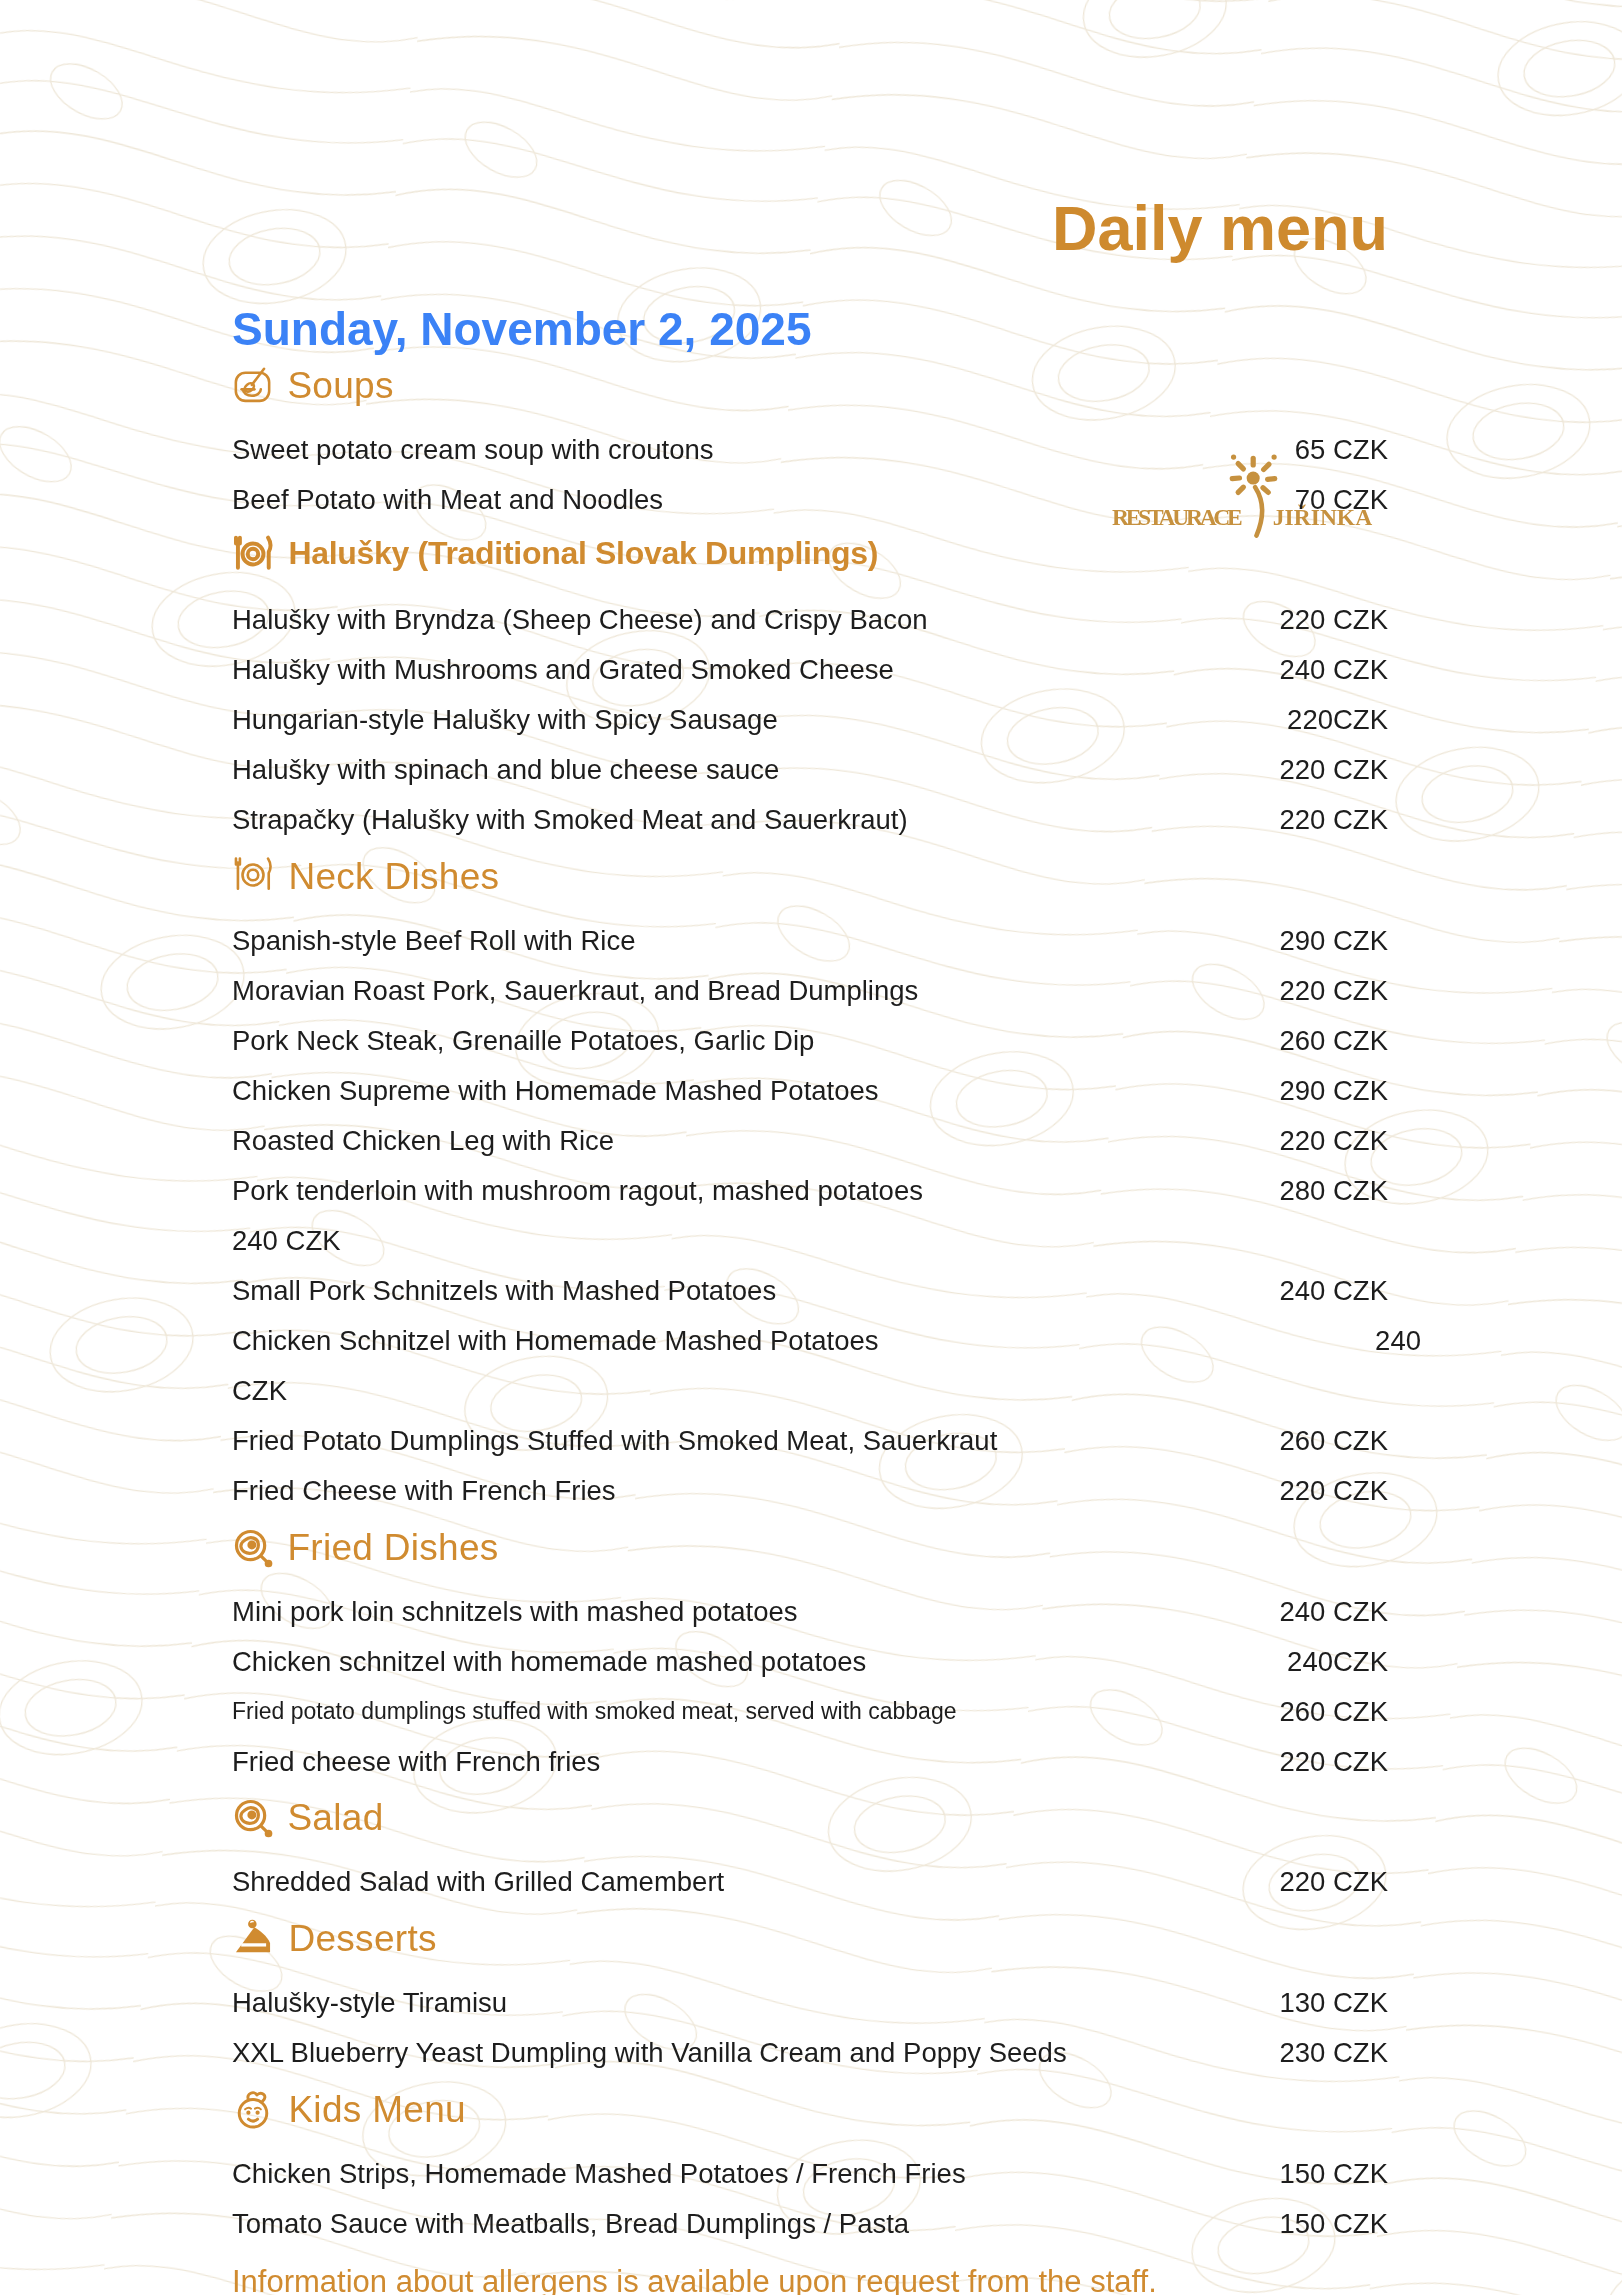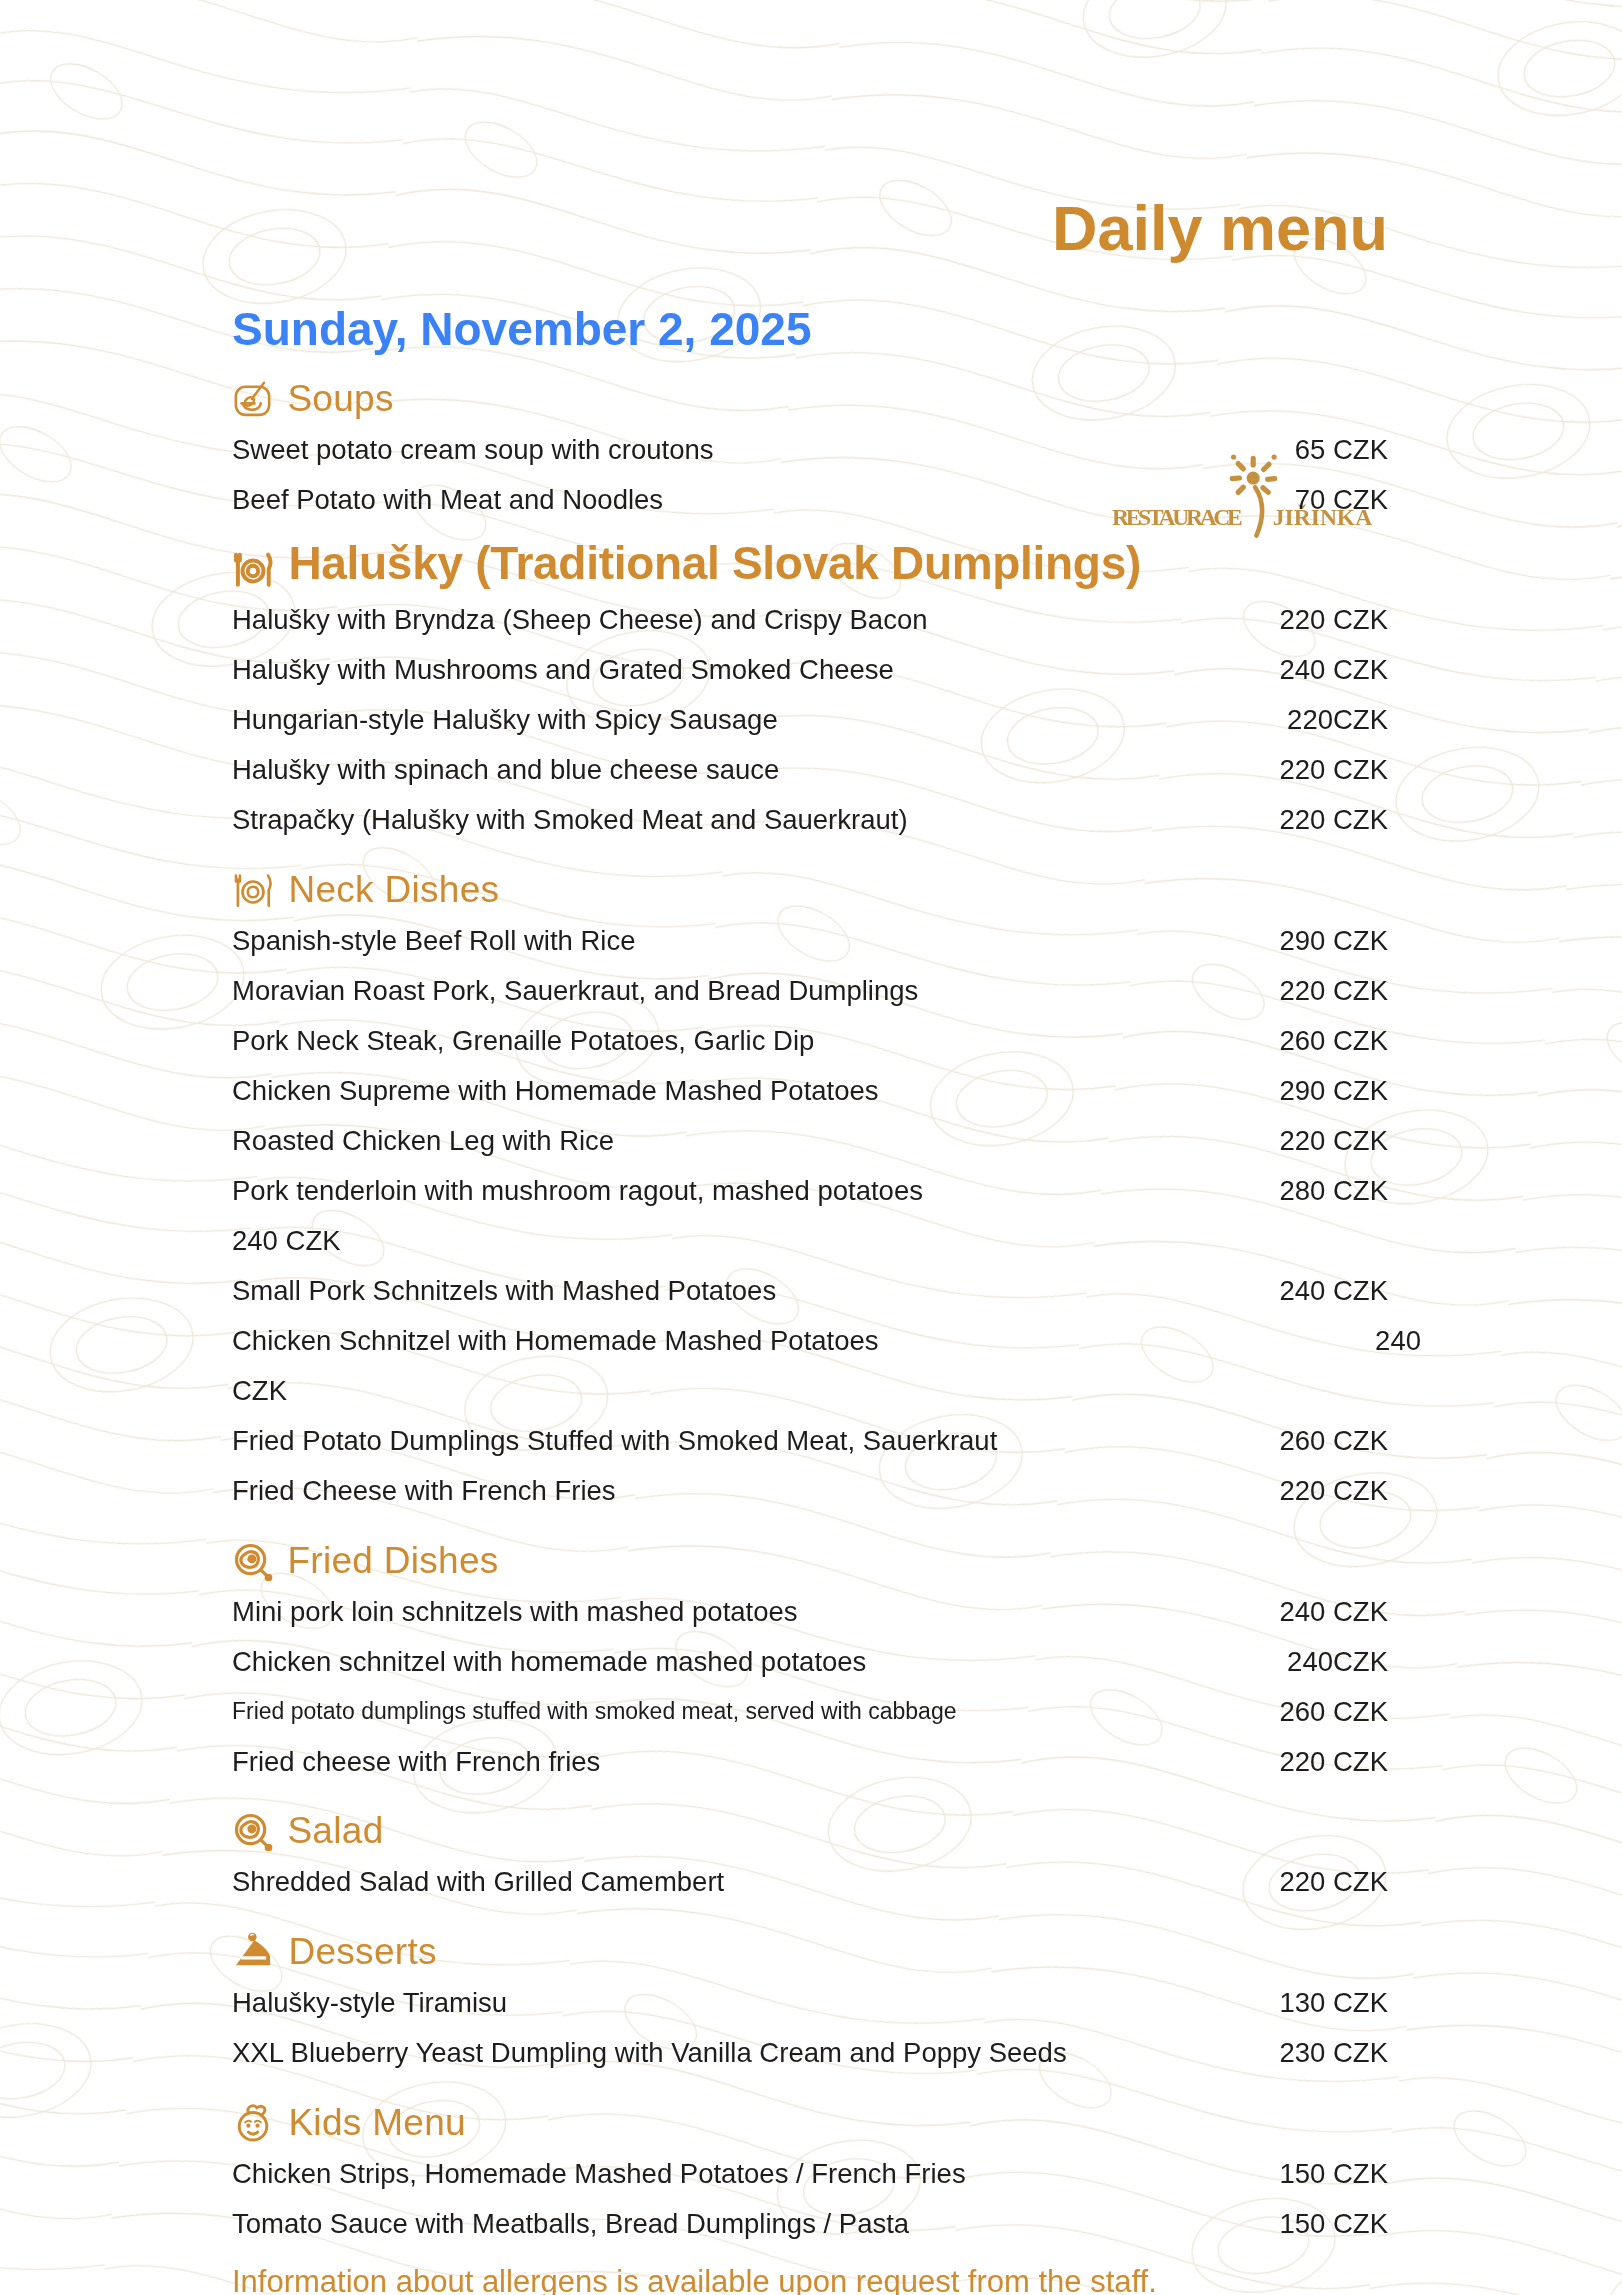--- a/index.html
+++ b/index.html
@@ -22,25 +22,25 @@
     color:#CE8A2E; letter-spacing:0px;text-align:right;
   }
   .page-date {
     margin:43px 0 0 0;
     font-size:46px; line-height:50px; font-weight:700;
     color:#3b82f6;
   }
 
   .sec-header {
     margin:10.5px 0 5.2px 0; height:55px;
-    display:flex; align-items:flex-end; gap:14.4px;
+    display:flex; align-items:flex-start; gap:14.4px;
     color:#D08B30;
   }
   .sec-label { font-size:37px; font-weight:400; letter-spacing:0.3px; }
-  .sec-header.bold .sec-label { font-size:46px; font-weight:700; letter-spacing:-0.3px; }
+  .sec-header.bold .sec-label { font-size:32px; font-weight:700; letter-spacing:-0.3px; }
   .sec-icon { display:inline-flex; align-items:center; }
   .sec-icon svg { display:block; }
 
   .row {
     height:50px; display:flex; align-items:center; justify-content:flex-start;
   }
   .item-name { font-size:27.5px; font-weight:400; flex:1 1 auto; padding-right:26px; white-space:nowrap; }
   .row.small .item-name { font-size:23px; }
   .item-price { font-size:27.5px; font-weight:400; white-space:nowrap; text-align:right; }
   .item-price.overhang { margin-right:-33px; }

